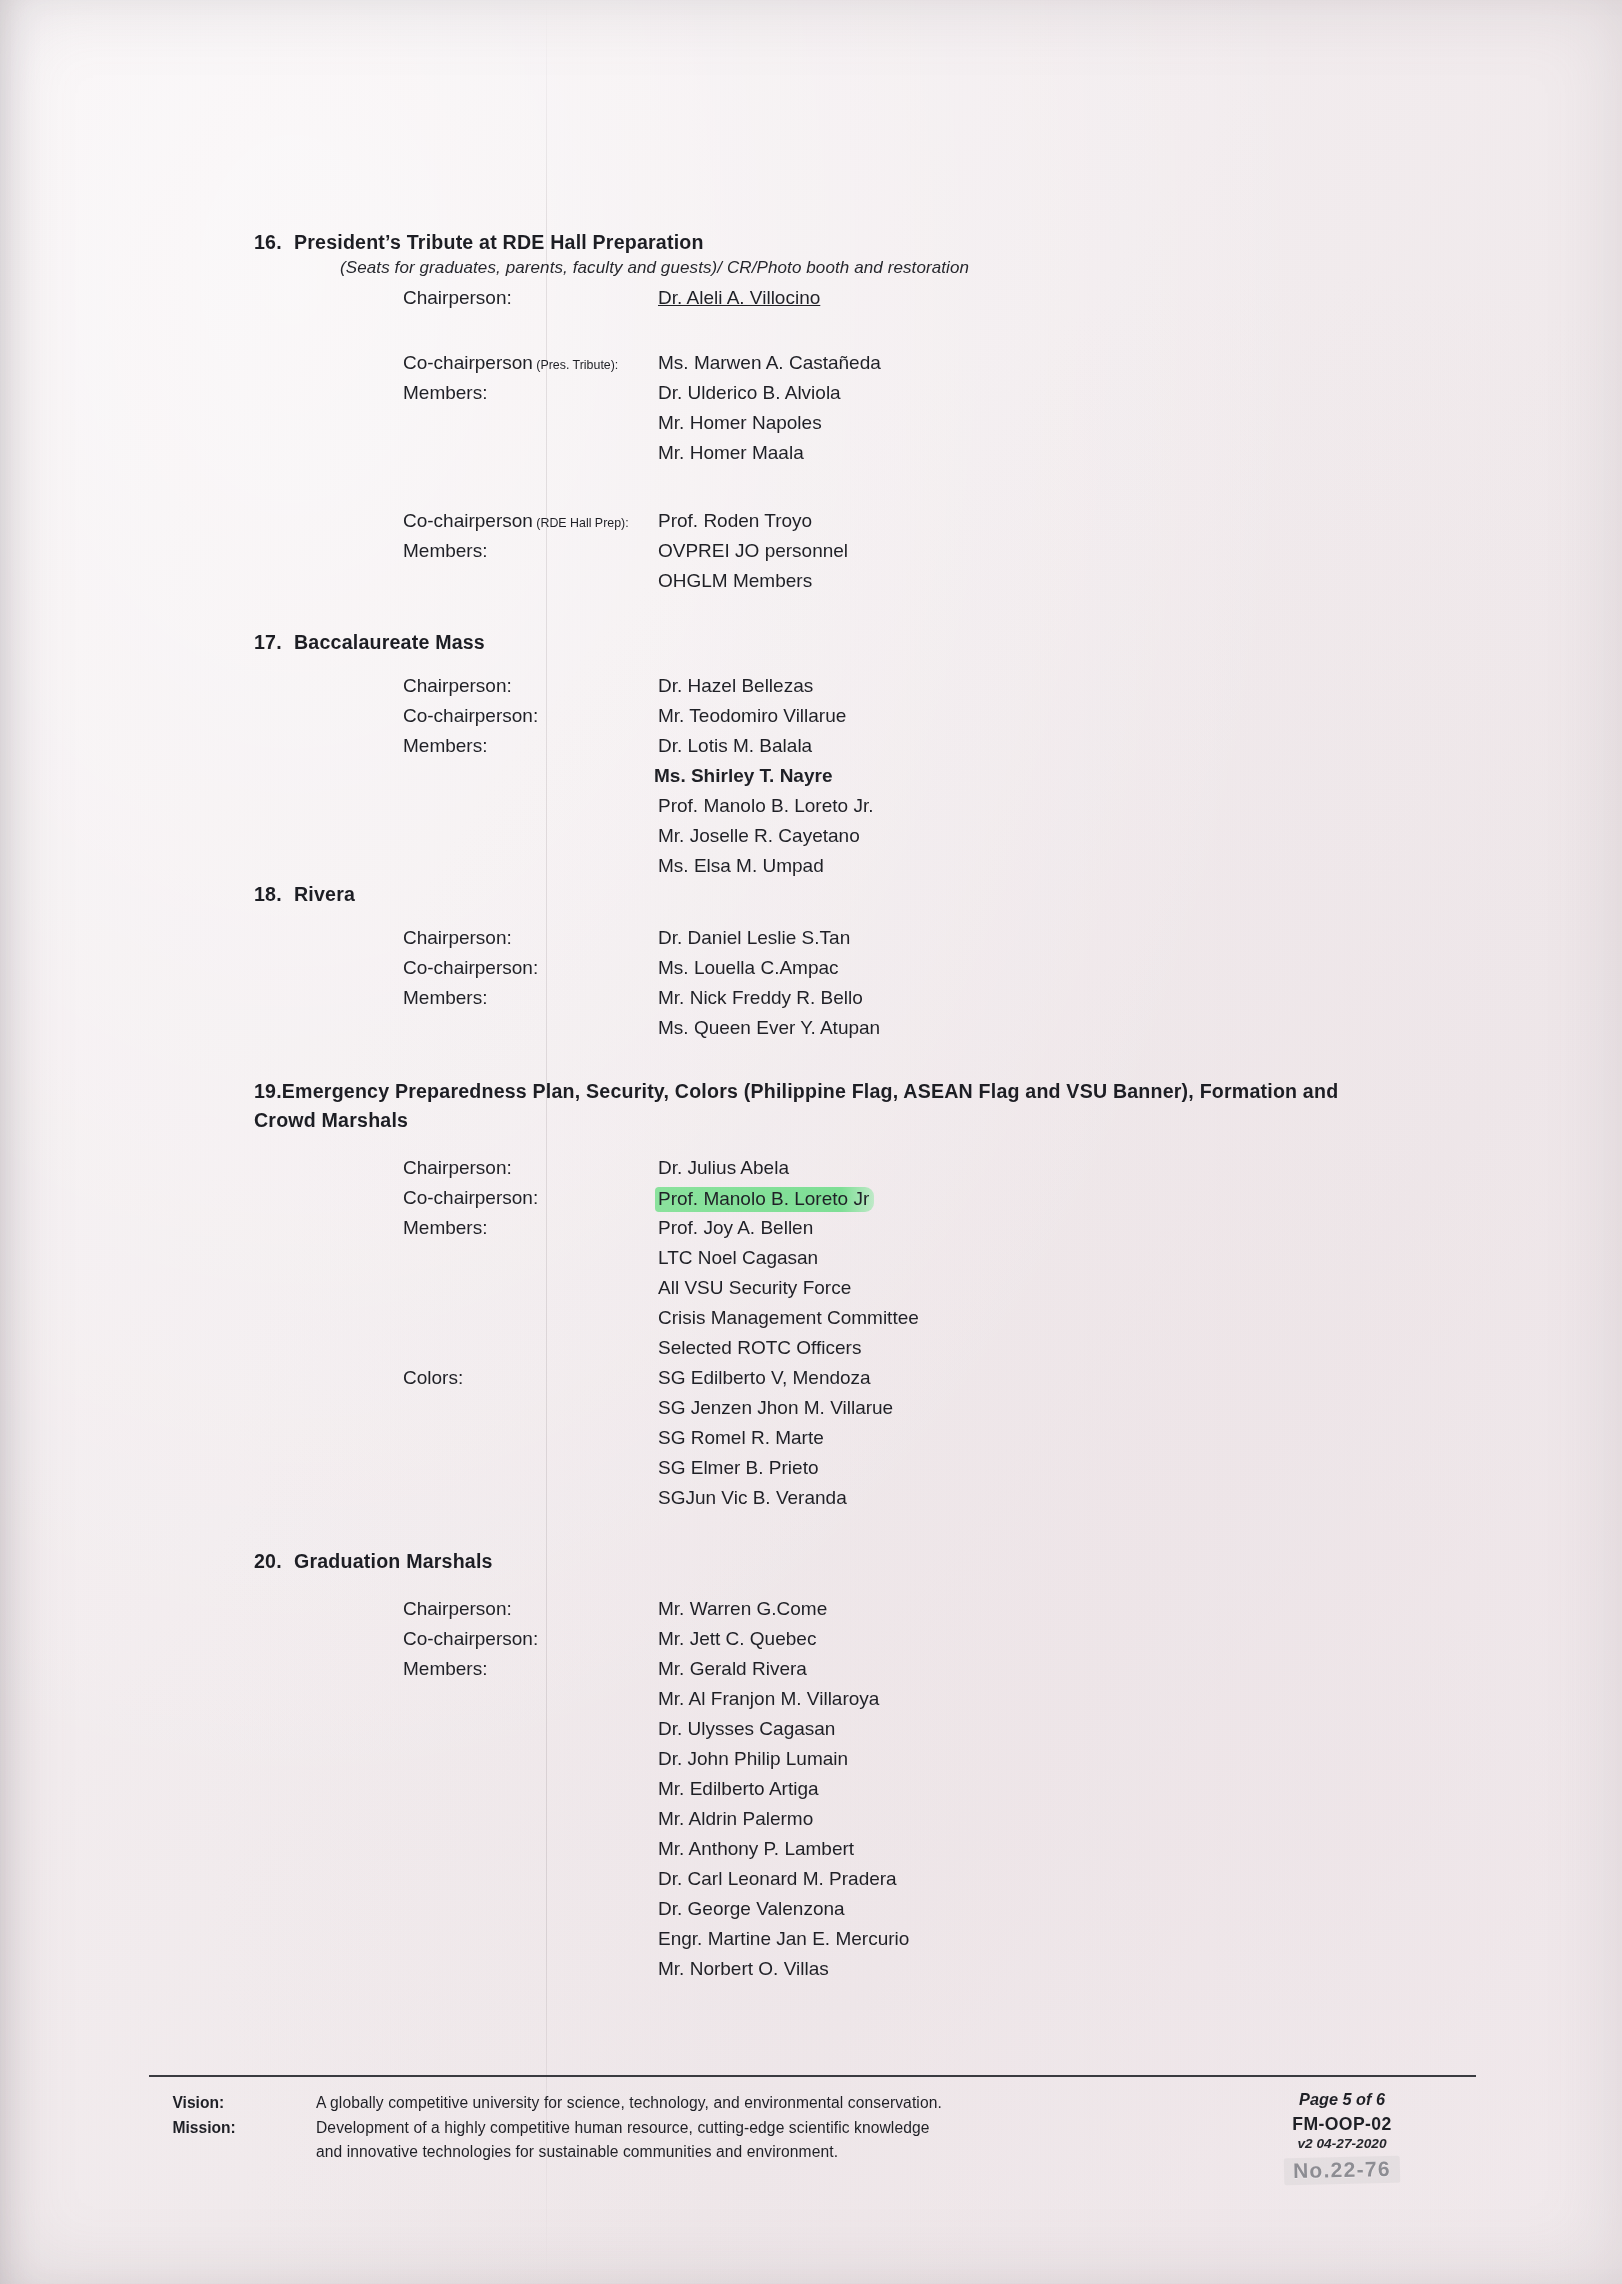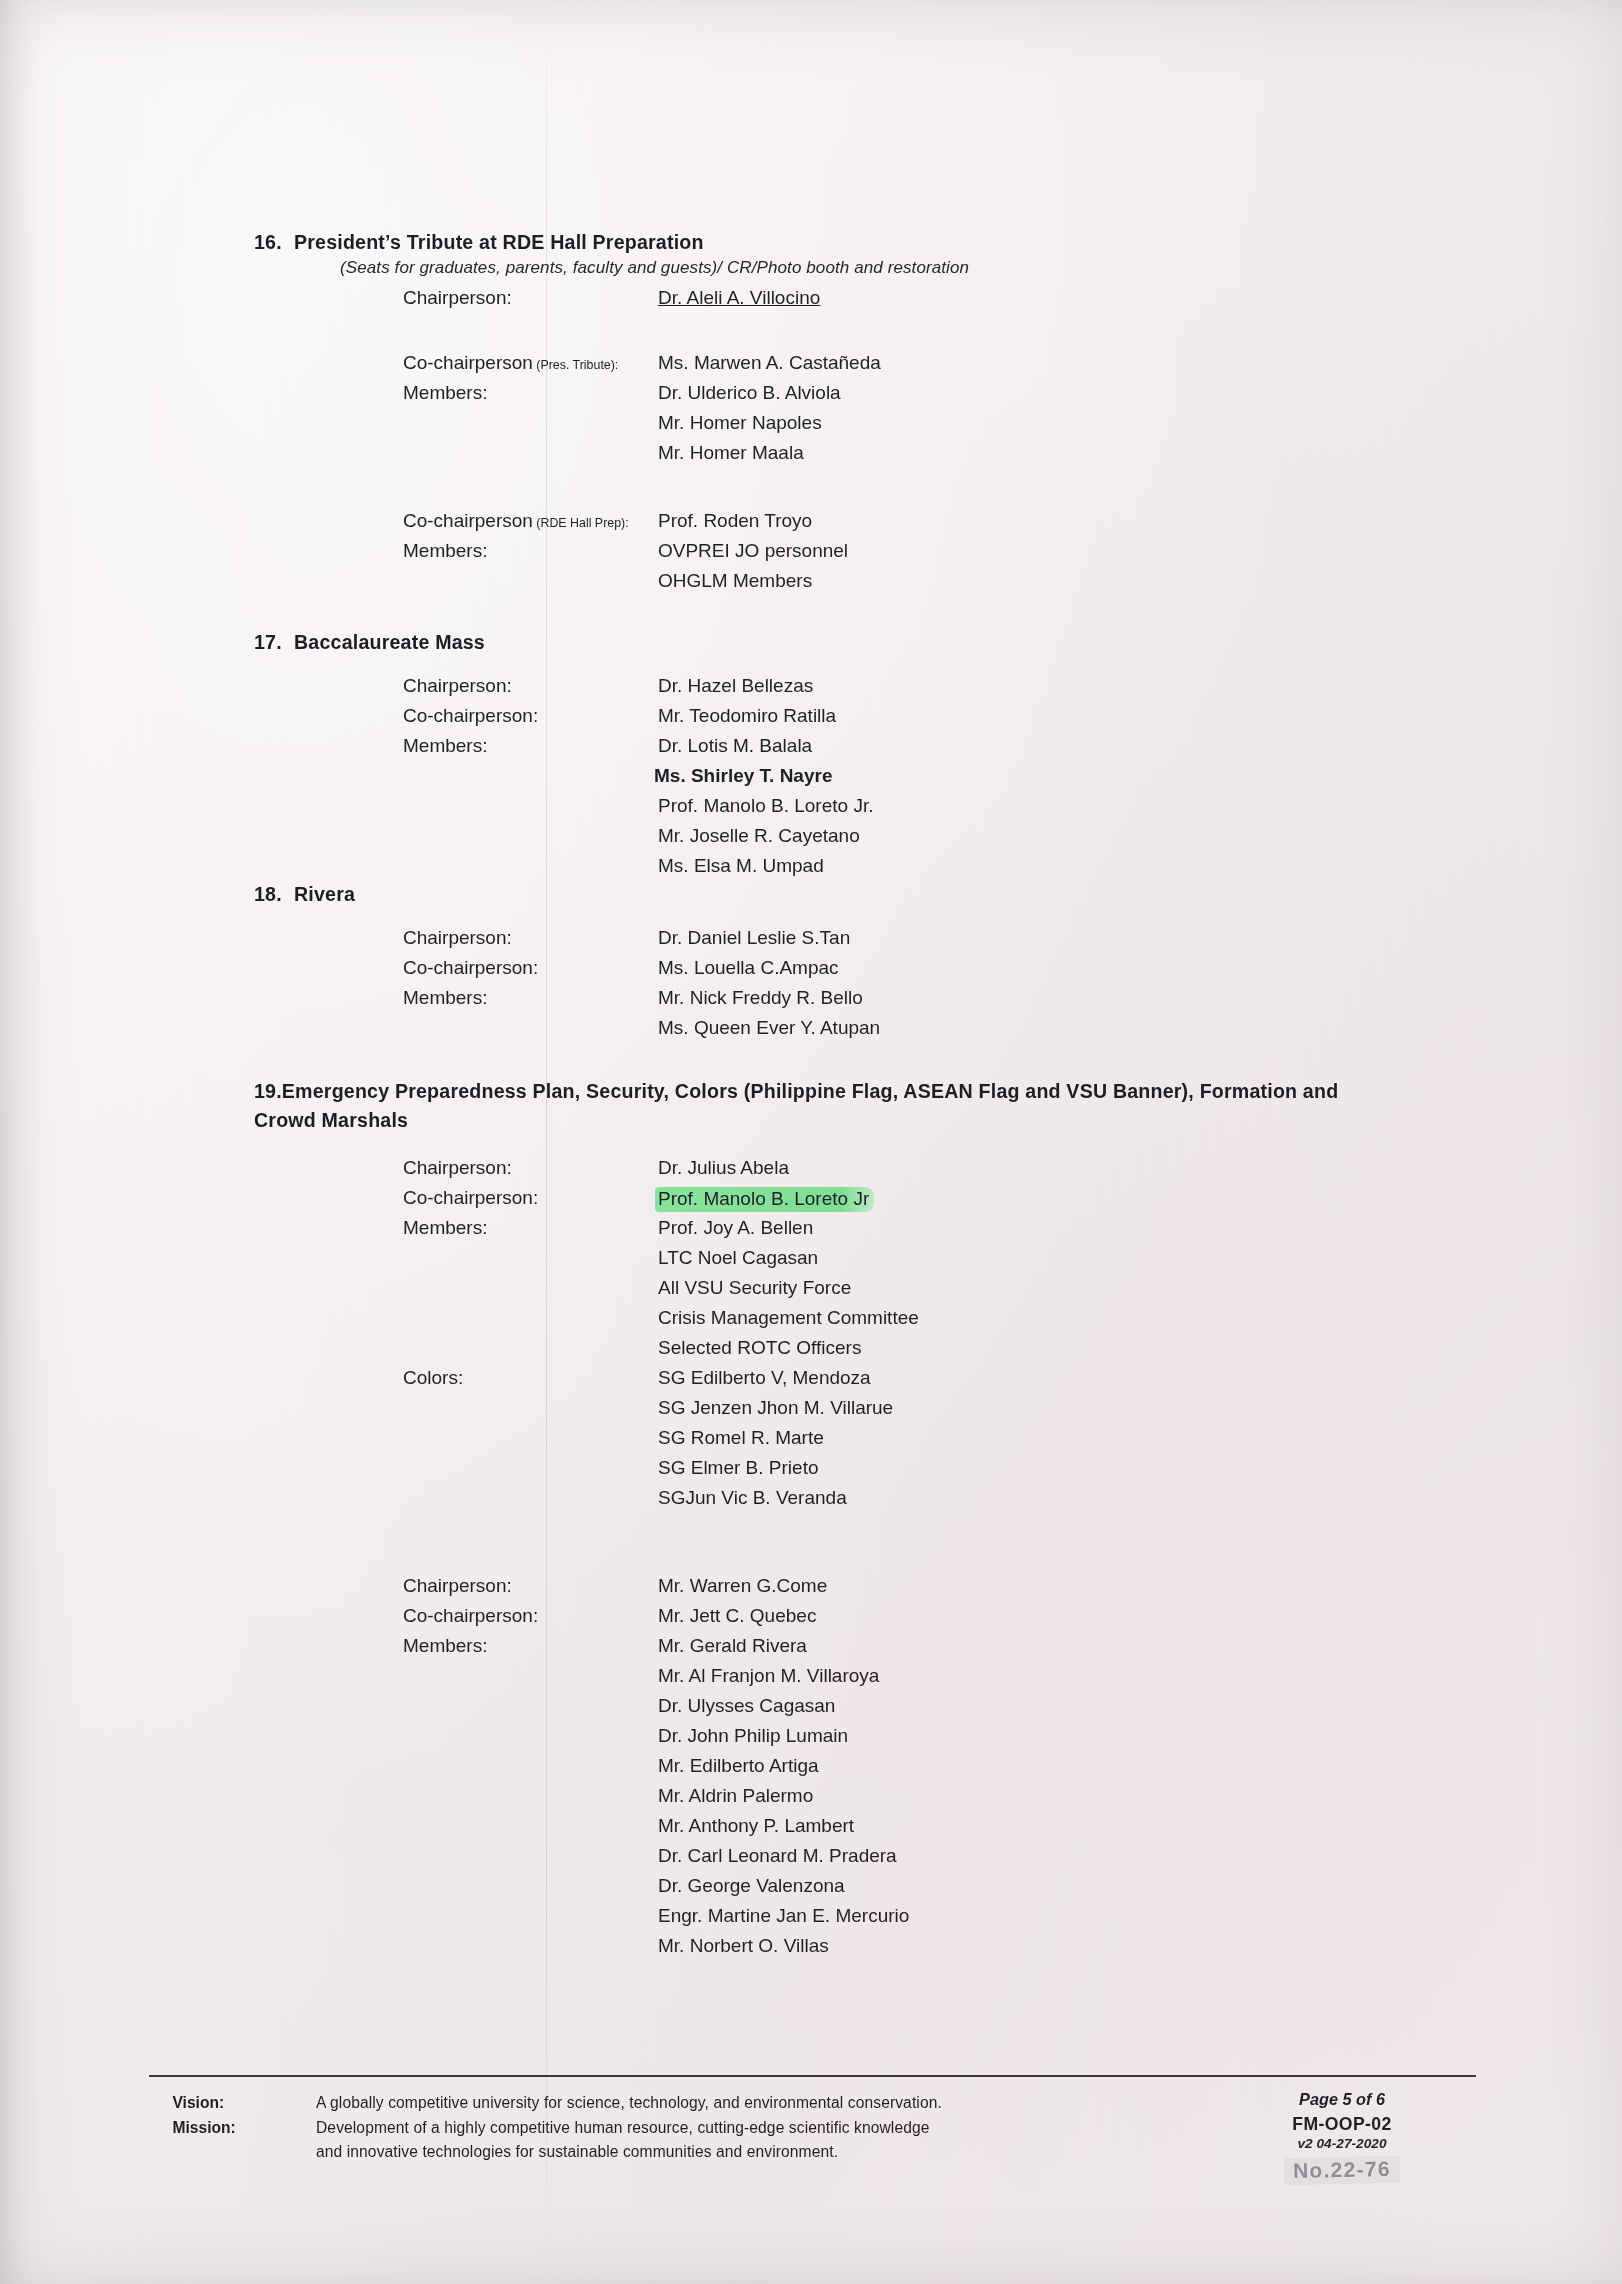--- a/index.html
+++ b/index.html
@@ -234,21 +234,21 @@
       <div class="sec-head">
         <span class="num">17.</span><span>Baccalaureate Mass</span>
       </div>
       <div class="rows" style="margin-top:21px;">
         <div class="row">
           <span class="lbl" style="left:149px;">Chairperson:</span>
           <span class="val" style="left:404px;">Dr. Hazel Bellezas</span>
         </div>
         <div class="row">
           <span class="lbl" style="left:149px;">Co-chairperson:</span>
-          <span class="val" style="left:404px;">Mr. Teodomiro Ratilla</span>
+          <span class="val" style="left:404px;">Mr. Teodomiro Villarue</span>
         </div>
         <div class="row">
           <span class="lbl" style="left:149px;">Members:</span>
           <span class="val" style="left:404px;">Dr. Lotis M. Balala</span>
         </div>
         <div class="row">
           <span class="val" style="left:400px;font-weight:bold;">Ms. Shirley T. Nayre</span>
         </div>
         <div class="row">
           <span class="val" style="left:404px;">Prof. Manolo B. Loreto Jr.</span>
@@ -328,20 +328,23 @@
         <div class="row">
           <span class="val" style="left:404px;">SG Elmer B. Prieto</span>
         </div>
         <div class="row">
           <span class="val" style="left:404px;">SGJun Vic B. Veranda</span>
         </div>
       </div>
     </div>
 
     <div class="sec" style="left:254px; top:1550px;">
+      <div class="sec-head">
+        <span class="num">20.</span><span>Graduation Marshals</span>
+      </div>
       <div class="rows" style="margin-top:25px;">
         <div class="row">
           <span class="lbl" style="left:149px;">Chairperson:</span>
           <span class="val" style="left:404px;">Mr. Warren G.Come</span>
         </div>
         <div class="row">
           <span class="lbl" style="left:149px;">Co-chairperson:</span>
           <span class="val" style="left:404px;">Mr. Jett C. Quebec</span>
         </div>
         <div class="row">

